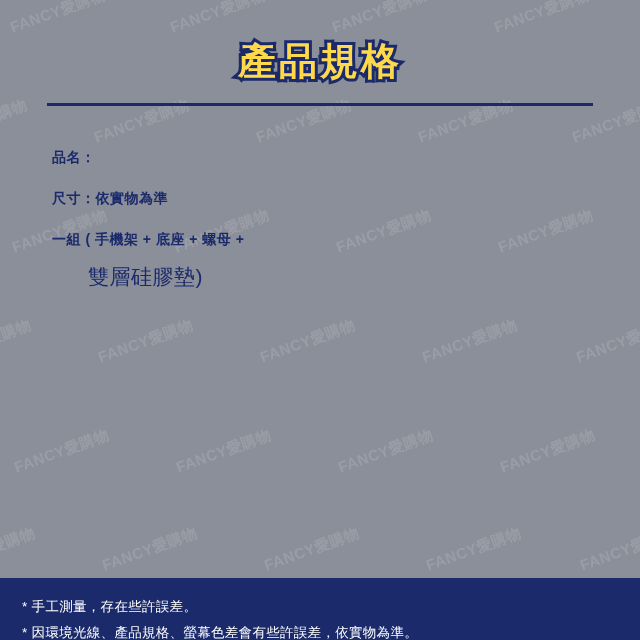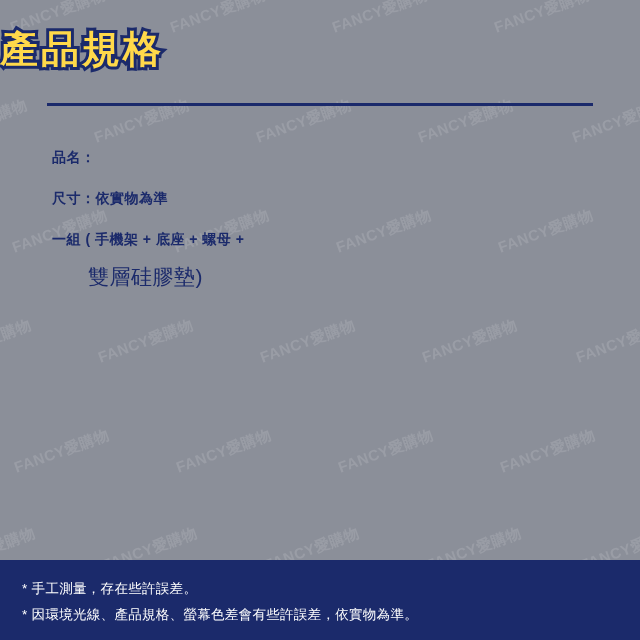--- a/index.html
+++ b/index.html
@@ -35,23 +35,24 @@
     font-weight: bold;
     letter-spacing: 0.5px;
     white-space: nowrap;
     transform: rotate(-20deg);
     font-family: "Liberation Sans", sans-serif;
   }
 
   
   .title-wrap {
     position: absolute;
-    top: 26px;
+    top: 38px;
     left: 0;
     right: 0;
+    text-align: center;
   }
   .title {
     display: inline-block;
     font-size: 38px;
     font-weight: bold;
     letter-spacing: 3px;
     color: #ffd94a;
     -webkit-text-stroke: 6px #1b2a6b;
     paint-order: stroke fill;
     font-family: "Liberation Sans", sans-serif;
@@ -98,21 +99,21 @@
     margin-top: -8px;
     letter-spacing: 0.5px;
   }
 
   
   .footer {
     position: absolute;
     left: 0;
     right: 0;
     bottom: 0;
-    height: 80px;
+    height: 62px;
     background: #1b2a6b;
     color: #ffffff;
     padding: 16px 22px 0 22px;
     box-sizing: border-box;
   }
   .footer-line {
     font-size: 13.5px;
     line-height: 1.9;
     letter-spacing: 0.3px;
     white-space: nowrap;

